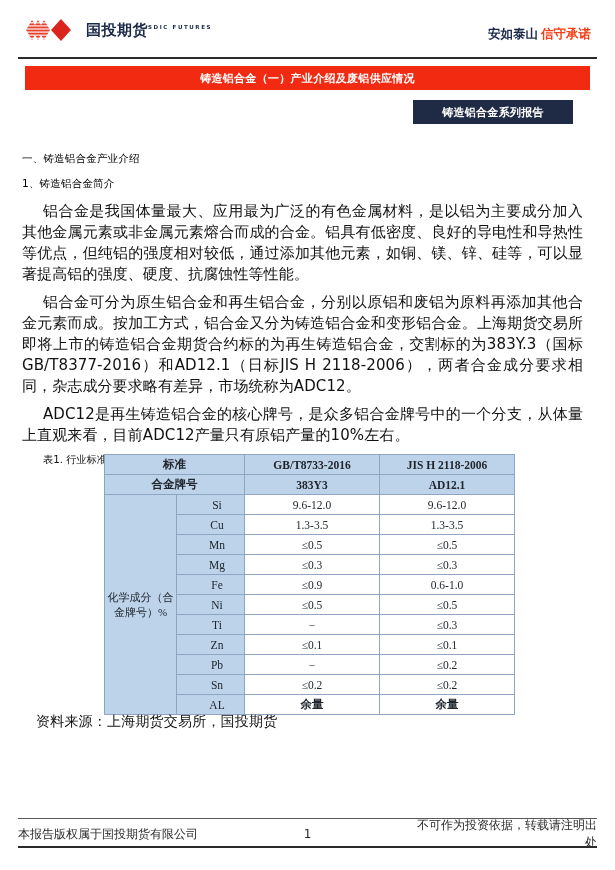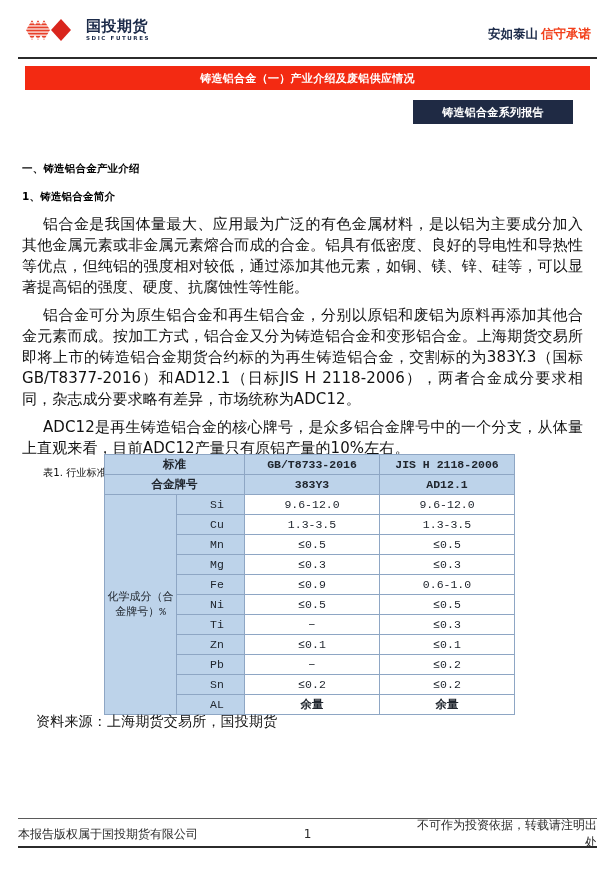--- a/index.html
+++ b/index.html
@@ -40,21 +40,21 @@
     gap: 6px;
   }
   .logo-mark {
     position: relative;
     width: 56px;
     height: 24px;
   }
   .logo-mark svg { display: block; }
   .logo-text {
     display: flex;
-    flex-direction: column;
+    flex-direction: row;
     justify-content: center;
     line-height: 1;
   }
   .logo-cn {
     font-size: 15px;
     font-weight: bold;
     color: #1b2a49;
     letter-spacing: 0.5px;
   }
   .logo-en {
@@ -119,23 +119,23 @@
 
   
   .content {
     position: absolute;
     left: 22px;
     top: 148px;
     width: 573px;
   }
   .heading {
     font-size: 10.5px;
-    font-weight: bold;
+    font-weight: normal;
     color: #000;
-    margin: 14px 0 11px 0;
+    margin: 4px 0 11px 0;
     letter-spacing: 0.2px;
   }
   .heading.sub { margin-bottom: 10px; }
   p.para {
     font-size: 15px;
     line-height: 21px;
     margin: 0 12px 7px 0;
     text-indent: 21px;
     text-align: justify;
     color: #111;
@@ -152,21 +152,21 @@
   .table-wrap {
     position: absolute;
     left: 104px;
     top: 454px;
     width: 410px;
   }
   table.spec {
     border-collapse: collapse;
     width: 410px;
     table-layout: fixed;
-    font-family: Liberation Mono, monospace;
+    font-family: Liberation Serif, serif;
   }
   table.spec td {
     border: 1px solid #8ea6c4;
     height: 19px;
     font-size: 11.5px;
     text-align: center;
     vertical-align: middle;
     padding: 0;
     color: #20262e;
     background: #ffffff;

